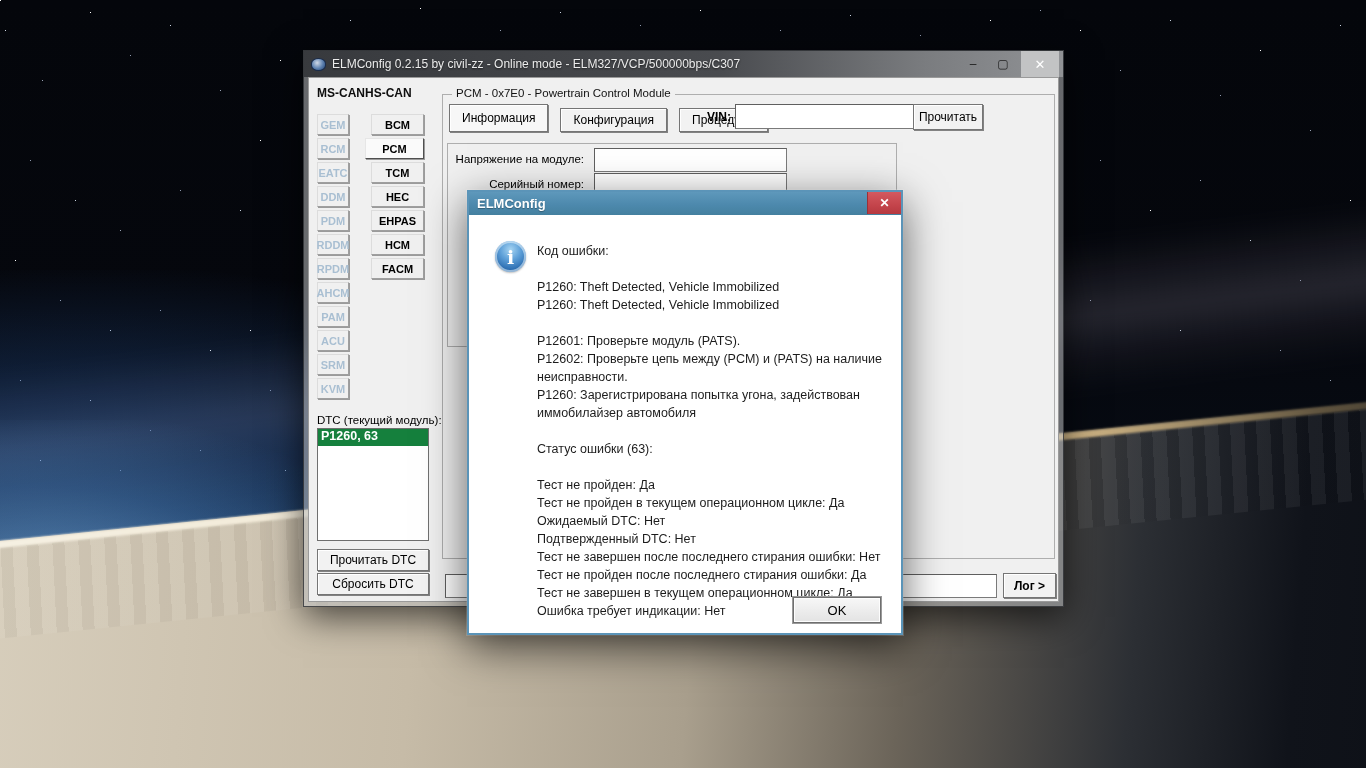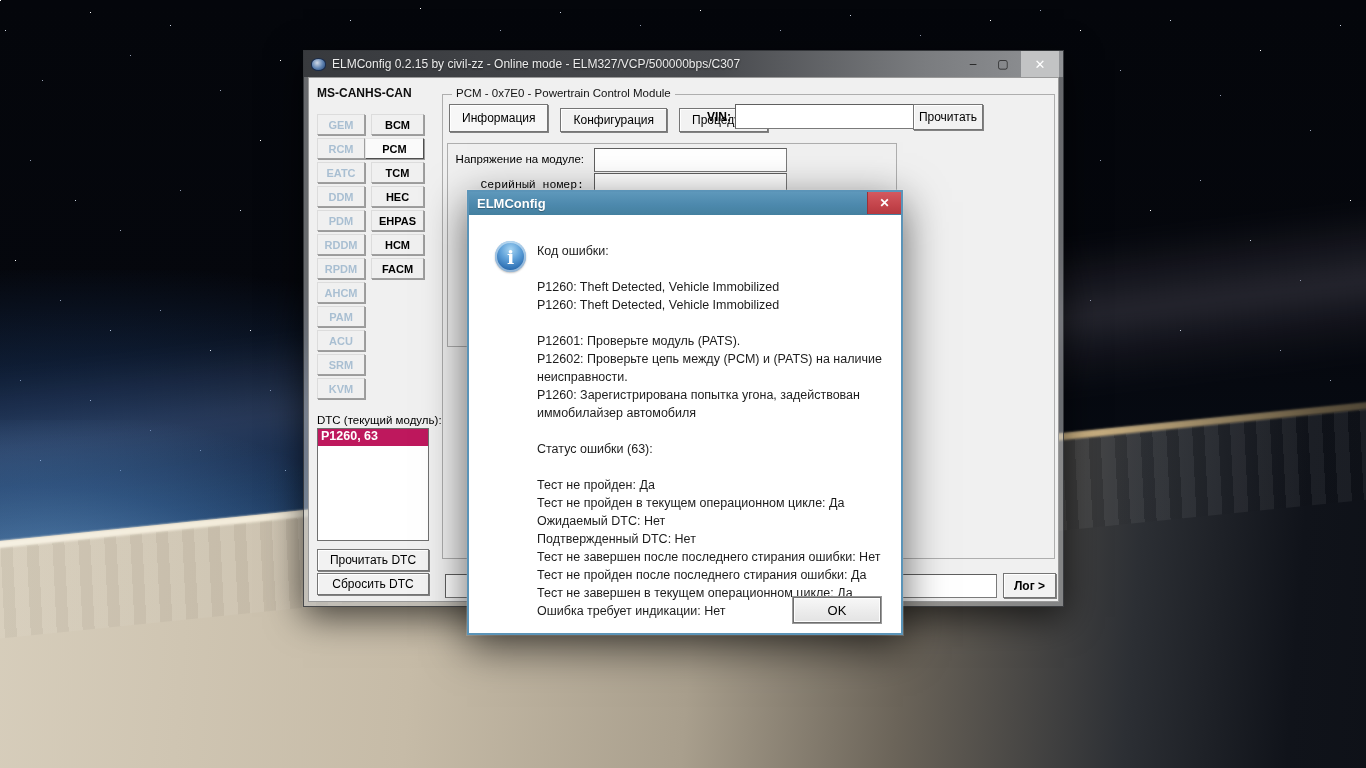--- a/index.html
+++ b/index.html
@@ -73,37 +73,37 @@
       justify-content:center; font-size:12px; color:#1d1d1d; }
   .wbtn-min { right:76px; width:28px; }
   .wbtn-max { right:46px; width:28px; }
   .wbtn-close { right:4px; width:38px; background:#c2c3c4; color:#fff; font-size:13px; }
   .client { position:absolute; left:4px; right:4px; top:26px; bottom:4px;
       background:#f0f0f0; border:1px solid #9a9a9a; }
 
   
   .bus-labels { position:absolute; left:8px; top:8px; display:flex; 
       font-weight:bold; font-size:12px; color:#0e0e0e; }
-  .mscol { position:absolute; left:8px; top:36px; width:48px; display:flex; flex-direction:column; }
+  .mscol { position:absolute; left:8px; top:36px; width:32px; display:flex; flex-direction:column; }
   .hscol { position:absolute; left:62px; top:36px; width:53px; display:flex; flex-direction:column; }
   .mod { height:21px; margin-bottom:3px; background:#f0f0f0;
       border:1px solid #9f9f9f; border-left-color:#dcdcdc; border-top-color:#dcdcdc;
       box-shadow:1px 1px 0 rgba(50,50,50,0.45);
       font:bold 11px "Liberation Sans", sans-serif; display:flex; align-items:center;
       justify-content:center; }
   .mscol .mod { color:#a9bfd2; }
   .hscol .mod { color:#000; }
   .hscol .mod.active { margin-left:-6px; width:59px; background:#fafafa;
       border-color:#4f4f4f; border-left-color:#e6e6e6; border-top-color:#e6e6e6; }
   .dtc-label { position:absolute; left:8px; top:336px; font-size:11.5px; color:#000; }
   .dtc-list { position:absolute; left:8px; top:350px; width:112px; height:113px;
       background:#fff; border:1px solid #6f6f6f; overflow:hidden; }
   .dtc-item { height:17px; line-height:17px; padding-left:3px;
       font:bold 12.5px "Liberation Sans", sans-serif; color:#000; }
-  .dtc-item.selected { background:#be185d; color:#fff; }
+  .dtc-item.selected { background:#15803d; color:#fff; }
   .read-dtc { position:absolute; left:8px; top:471px; width:112px; height:22px; }
   .clear-dtc { position:absolute; left:8px; top:495px; width:112px; height:22px; }
 
   
   .groupbox { position:absolute; left:133px; top:16px; width:613px; height:465px;
       border:1px solid #aeaeae; }
   .legend { position:absolute; left:9px; top:-8px; background:#f0f0f0; padding:0 4px;
       font-size:11.5px; color:#111; white-space:nowrap; }
   .ptabs { position:absolute; left:6px; top:8px; display:flex; gap:12px; align-items:flex-end;
       height:29px; }
@@ -218,21 +218,21 @@
           <div class="btn ptab">Процедуры</div>
         </div>
 
       <div class="vin-label">VIN:</div>
       <input class="sunken vin-input" value="" style="">
       <div class="btn read-btn">Прочитать</div>
 
       <div class="infobox">
         <div class="frow-label" style="top:9px;">Напряжение на модуле:</div>
         <input class="sunken frow-input" style="top: 4px;" value="">
-        <div class="frow-label" style="top:34px;font-family:Liberation Mono, monospace;">Серийный номер:</div>
+        <div class="frow-label" style="top:34px;">Серийный номер:</div>
         <input class="sunken frow-input" style="top: 29px;" value="">
       </div>
     </div>
 
     <input class="sunken status-input" value="" style="">
     <div class="btn log-btn">Лог &gt;</div>
   </div>
 </div>
 
 <div class="dlg">

